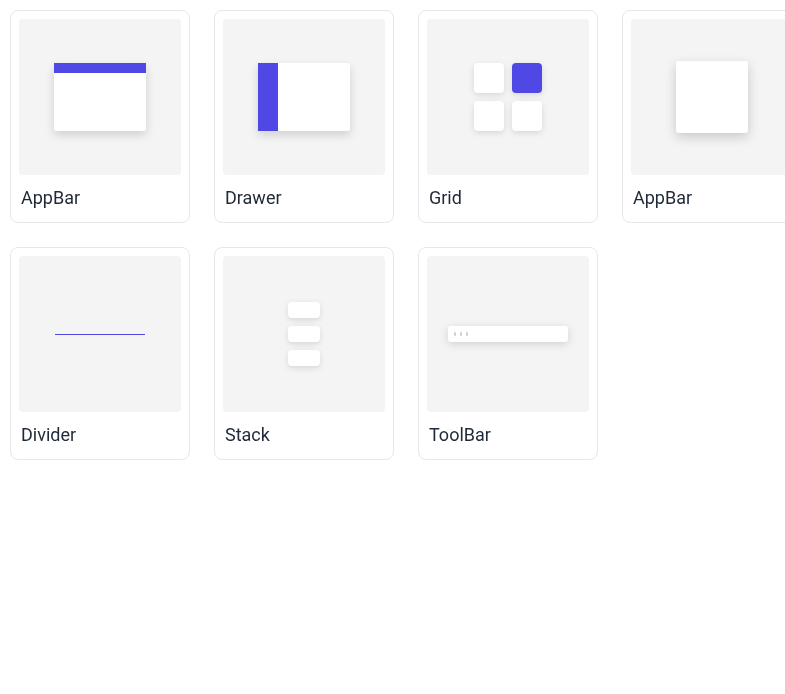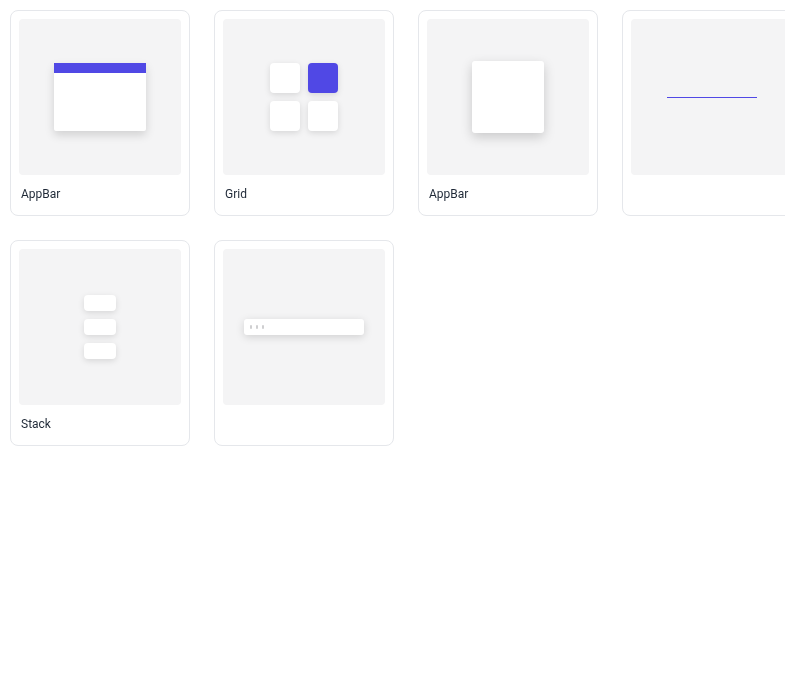--- a/index.html
+++ b/index.html
@@ -29,21 +29,21 @@
       height: 156px;
       margin: 8px 8px 0 8px;
       border-radius: 4px;
       display: flex;
       align-items: center;
       justify-content: center;
       position: relative;
     }
     .label {
       padding: 12px 10px 14px 10px;
-      font-size: 12px;
+      font-size: 18px;
       color: #1f2937;
     }
 
     
     .appbar-demo {
       width: 92px;
       height: 68px;
       background: #fff;
       box-shadow: 0 4px 10px rgba(0,0,0,0.15);
       border-radius: 2px;
@@ -163,20 +163,26 @@
 <div class="grid-container">
 
   <div class="card">
     <div class="preview">
       <div class="appbar-demo"></div>
     </div>
     <div class="label">AppBar</div>
   </div>
 
 
+  <div class="card">
+    <div class="preview">
+      <div class="drawer-demo"></div>
+    </div>
+    <div class="label">Drawer</div>
+  </div>
 
   <div class="card">
     <div class="preview">
       <div class="grid-demo">
         <div class="grid-cell"></div>
         <div class="grid-cell accent"></div>
         <div class="grid-cell"></div>
         <div class="grid-cell"></div>
       </div>
     </div>
@@ -188,20 +194,21 @@
     <div class="preview">
       <div class="paper-demo"></div>
     </div>
     <div class="label">AppBar</div>
   </div>
 
   <div class="card">
     <div class="preview">
       <div class="divider-demo"></div>
     </div>
+    <div class="label">Divider</div>
   </div>
 
   <div class="card">
     <div class="preview">
       <div class="stack-demo">
         <div class="stack-item"></div>
         <div class="stack-item"></div>
         <div class="stack-item"></div>
       </div>
     </div>
@@ -209,15 +216,16 @@
   </div>
 
   <div class="card">
     <div class="preview">
       <div class="toolbar-demo">
         <div class="toolbar-line"></div>
         <div class="toolbar-line"></div>
         <div class="toolbar-line"></div>
       </div>
     </div>
+    <div class="label">ToolBar</div>
   </div>
 
 </div>
 
 </body></html>

